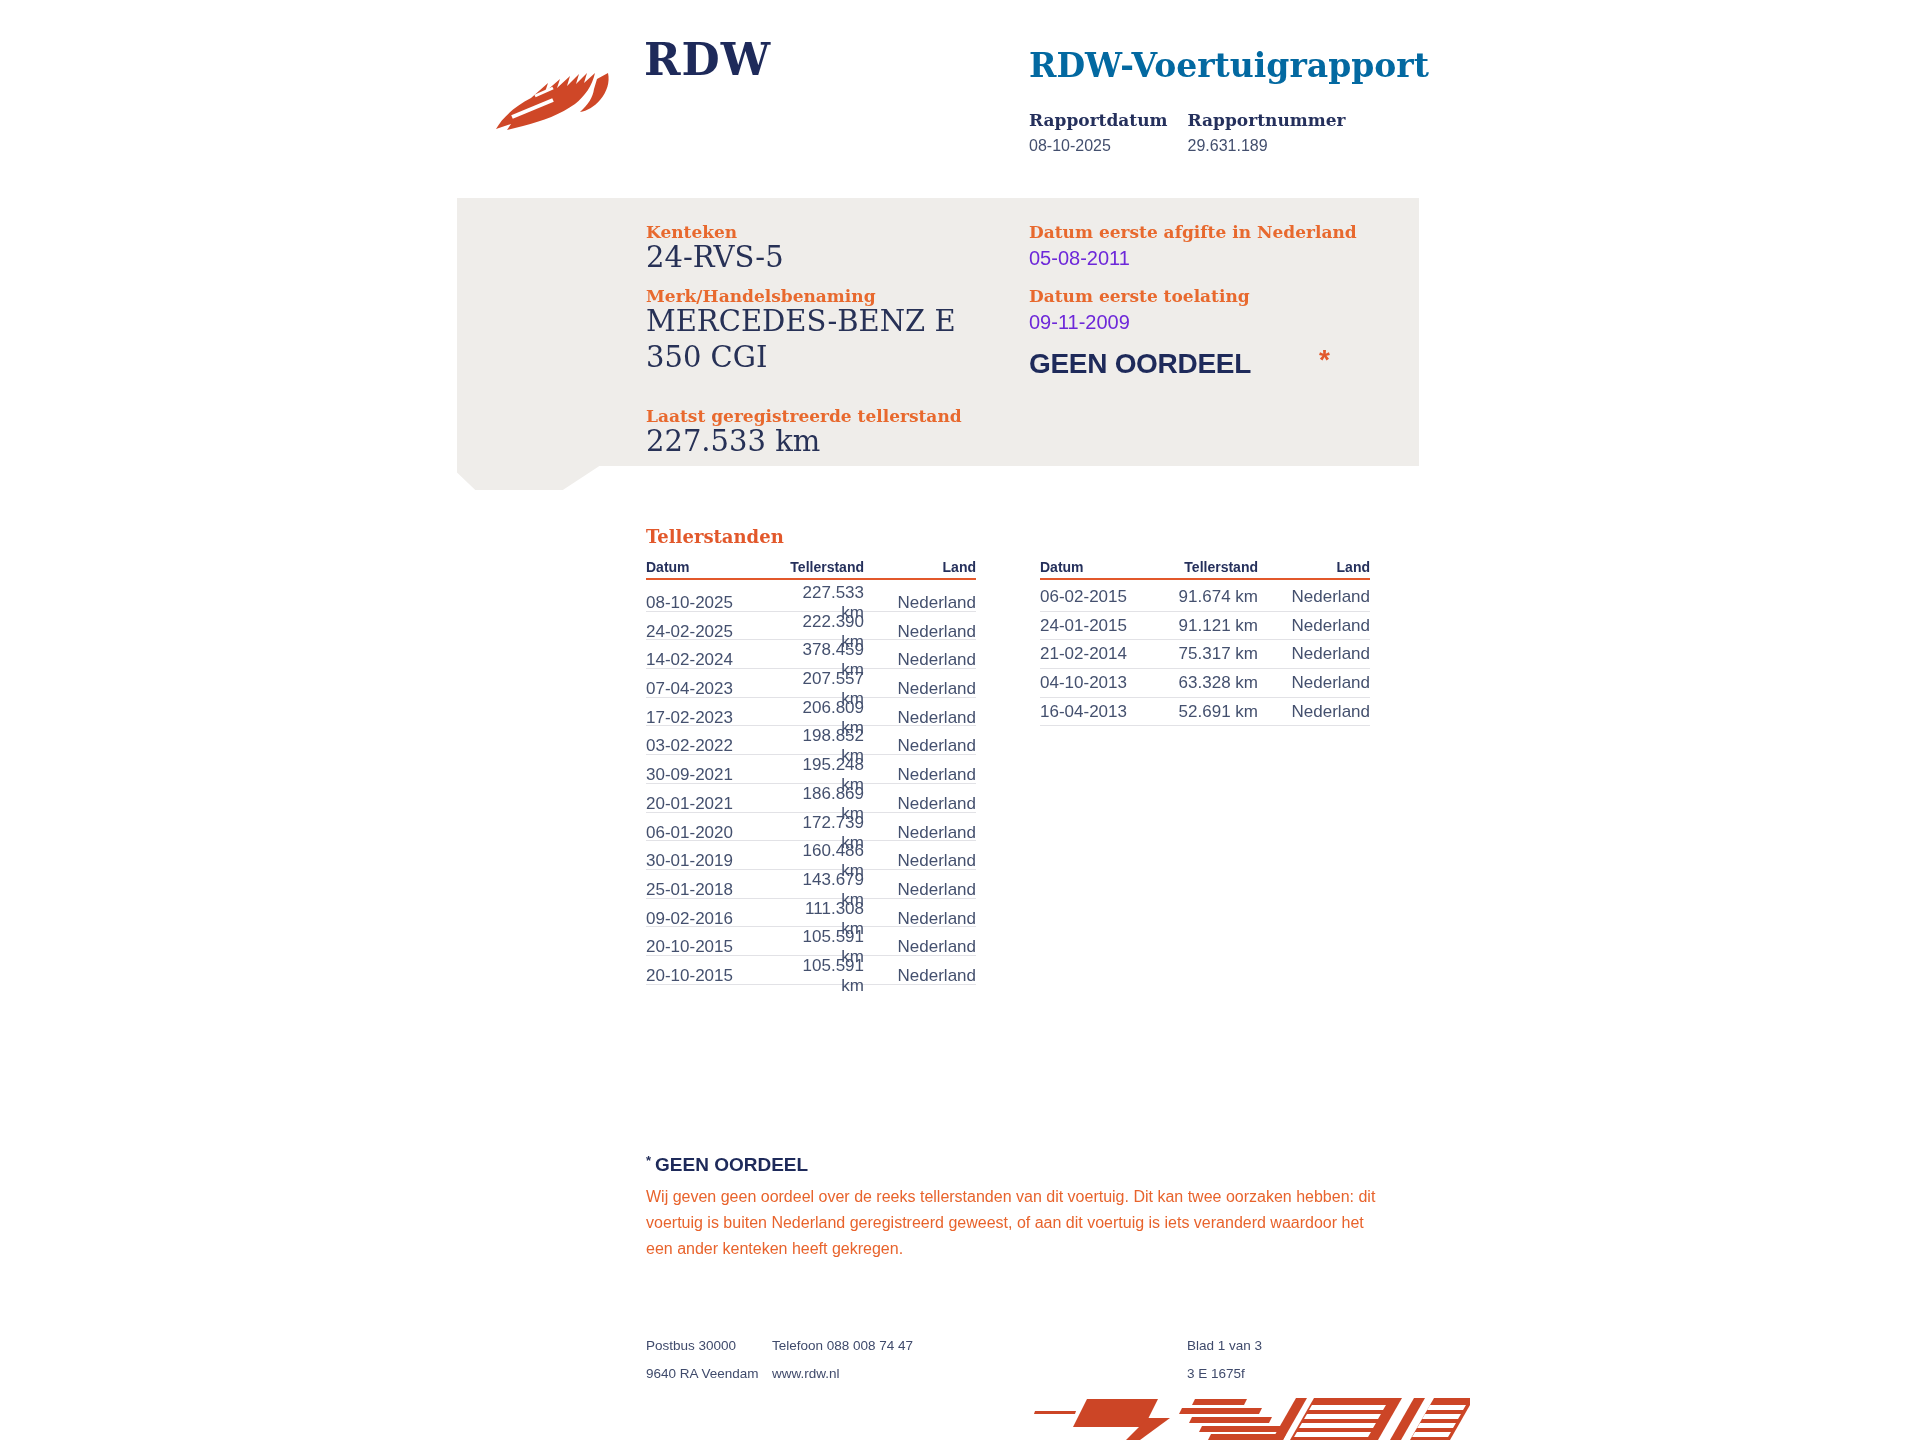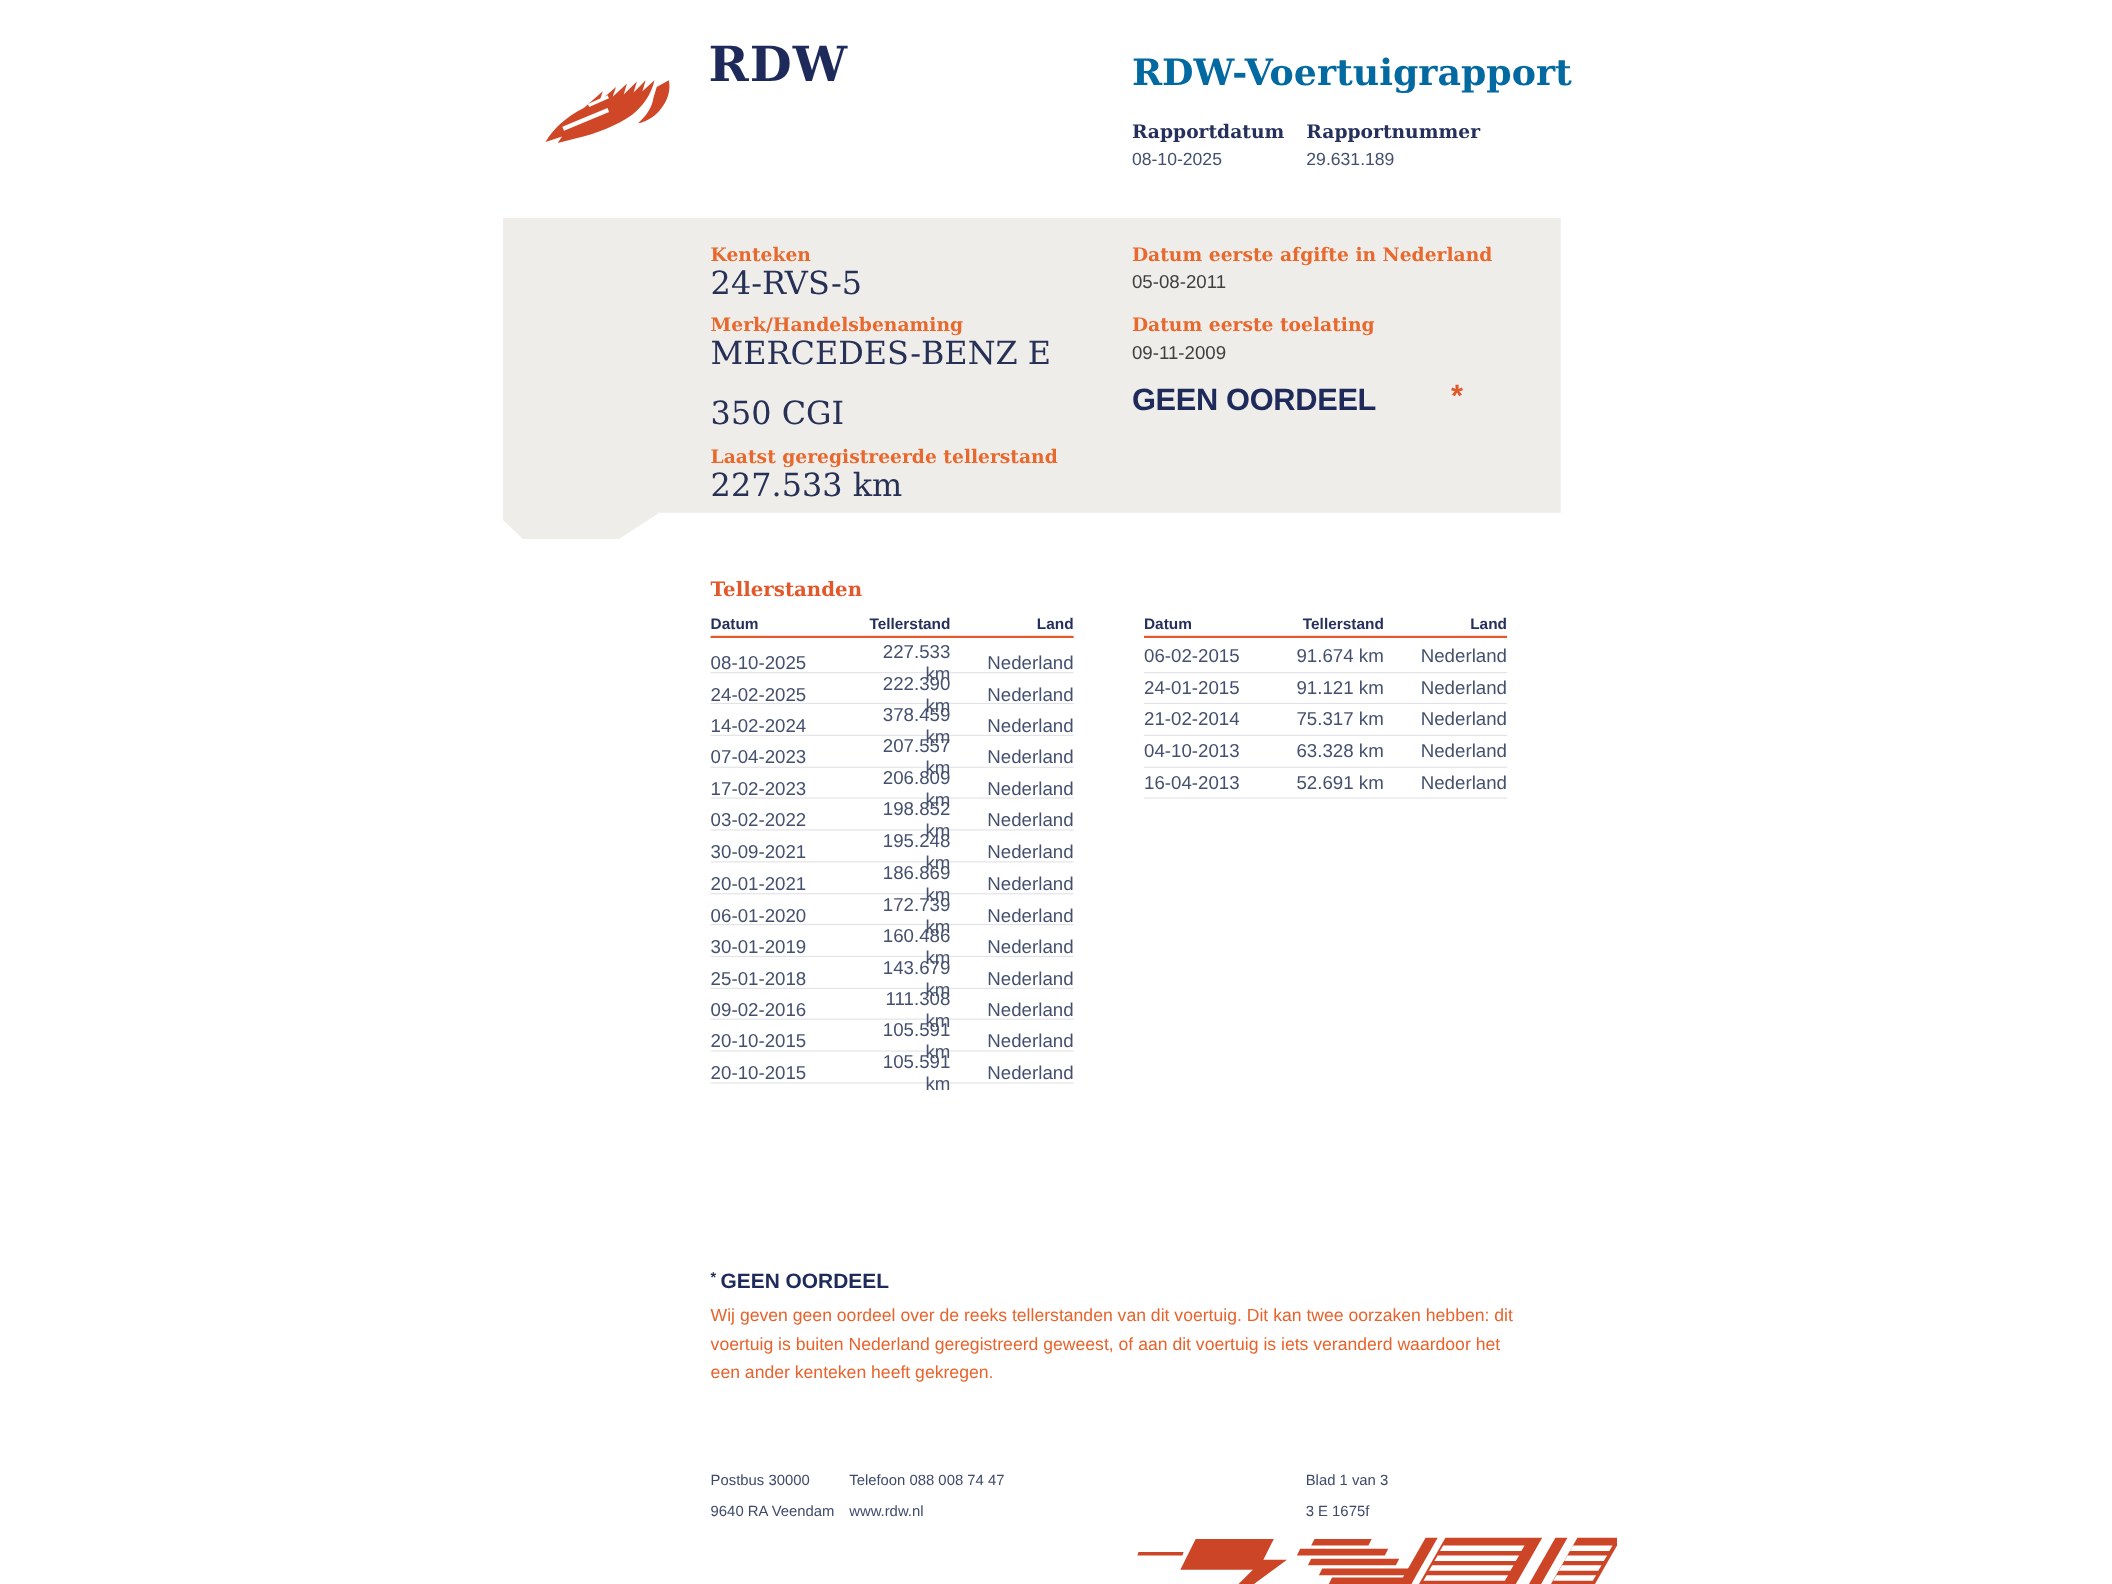--- a/index.html
+++ b/index.html
@@ -16,21 +16,21 @@
   .meta{left:1029px;top:110px;display:flex;gap:20px;}
   .meta .m-label{font-family:"DejaVu Serif",serif;font-weight:bold;font-size:17px;color:#25305c;}
   .meta .m-value{font-size:16px;color:#434f6e;margin-top:7px;}
 
   
   .vehicle-box{left:457px;top:198px;width:962px;height:292px;background:#efedea;
     clip-path:polygon(0% 0%,100% 0%,100% 91.8%,14.8% 91.8%,11% 100%,1.9% 100%,0% 94%);}
   .vb-label{position:absolute;font-family:"DejaVu Serif",serif;font-weight:bold;
             font-size:17px;color:#e8692e;}
   .vb-serif{position:absolute;font-family:"DejaVu Serif",serif;font-size:29px;color:#273156;}
-  .vb-sans{position:absolute;font-size:17px;color:#404040;text-align:right;}
+  .vb-sans{position:absolute;font-size:20px;color:#6d28d9;text-align:right;}
   .vb-verdict{position:absolute;left:572px;top:150px;font-size:28px;font-weight:bold;
               color:#1e2a5a;letter-spacing:-0.3px;}
   .vb-star{position:absolute;left:862px;top:146px;font-size:28px;font-weight:bold;color:#e2582b;}
 
   
   .section-title{left:646px;top:526px;font-family:"DejaVu Serif",serif;font-weight:bold;
                  font-size:18px;color:#e2582b;}
   .meter-table{width:330px;}
   #meter-table-1{left:646px;top:556px;}
   #meter-table-2{left:1040px;top:556px;}
@@ -82,21 +82,21 @@
       <div class="m-value">29.631.189</div>
     </div>
   </div>
 
   <section class="abs vehicle-box">
     <div class="vb-label" style="left:189px;top:24px;">Kenteken</div>
     <div class="vb-serif" style="left:189px;top:42px;">24-RVS-5</div>
 
     <div class="vb-label" style="left:189px;top:88px;">Merk/Handelsbenaming</div>
     <div class="vb-serif" style="left:189px;top:106px;">MERCEDES-BENZ E</div>
-    <div class="vb-serif" style="left:189px;top:142px;margin-top:18px;">350 CGI</div>
+    <div class="vb-serif" style="left:189px;top:142px;">350 CGI</div>
 
     <div class="vb-label" style="left:189px;top:208px;">Laatst geregistreerde tellerstand</div>
     <div class="vb-serif" style="left:189px;top:226px;">227.533 km</div>
 
     <div class="vb-label" style="left:572px;top:24px;">Datum eerste afgifte in Nederland</div>
     <div class="vb-sans" style="left:572px;top:49px;">05-08-2011</div>
 
     <div class="vb-label" style="left:572px;top:88px;">Datum eerste toelating</div>
     <div class="vb-sans" style="left:572px;top:113px;">09-11-2009</div>
 

